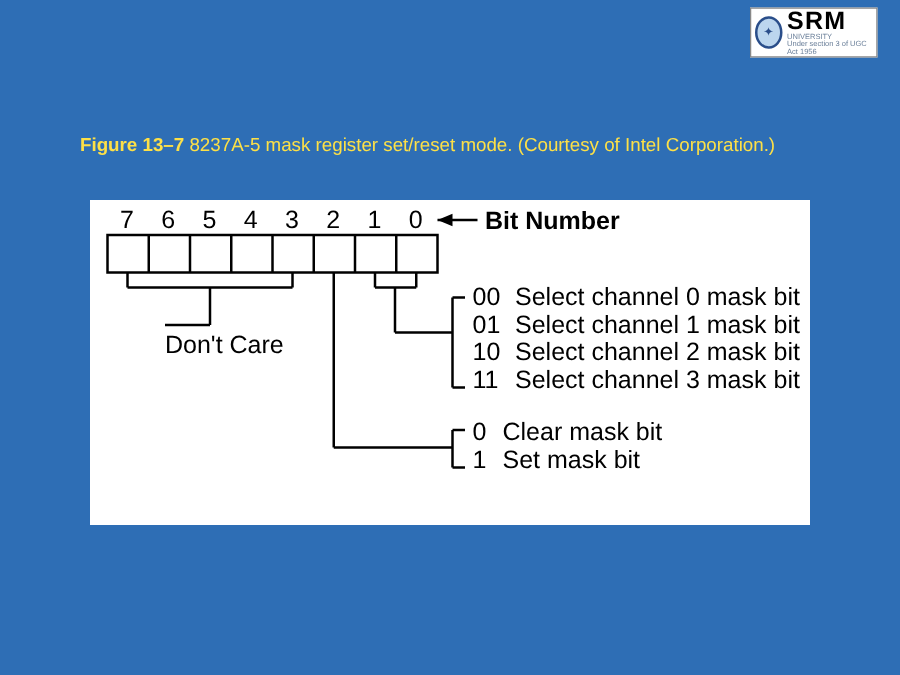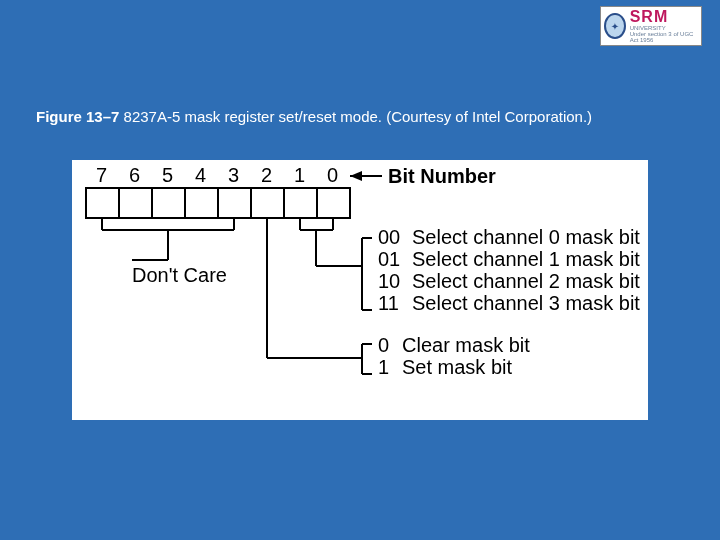--- a/index.html
+++ b/index.html
@@ -1,21 +1,21 @@
 <!DOCTYPE html>
 <html><head>
 <meta charset="utf-8">
 <style>
   html,body{margin:0;padding:0;width:720px;height:540px;background:#2e6eb5;font-family:Arial,Helvetica,sans-serif}
   .logo{position:absolute;top:6px;right:18px;width:100px;height:38px;background:#fff;border:1px solid #888;display:flex;align-items:center}
   .logo-circle{width:22px;height:22px;border-radius:50%;background:#bcd6ee;border:2px solid #2a4e8a;margin:0 4px 0 3px;display:flex;align-items:center;justify-content:center;font-size:10px;color:#2a4e8a}
   .logo-text{display:flex;flex-direction:column;line-height:1}
-  .logo-main{font-weight:800;color:#be185d;font-size:16px;letter-spacing:1px}
+  .logo-main{font-weight:800;color:#000000;font-size:20px;letter-spacing:1px}
   .logo-sub{font-size:6px;color:#6a7f99}
-  .caption{position:absolute;top:108px;left:36px;right:48px;color:#ffffff;font-size:15px}
+  .caption{position:absolute;top:108px;left:64px;right:48px;color:#fde047;font-size:15px}
   .caption .fignum{font-weight:800}
   .diagram{position:absolute;top:160px;left:72px;width:576px;height:260px;background:#fff}
   svg{display:block}
   .bitnum{font-family:Arial,Helvetica,sans-serif;font-size:20px;fill:#000}
   .lbl{font-family:Arial,Helvetica,sans-serif;font-size:20px;fill:#000}
   .lblbold{font-family:Arial,Helvetica,sans-serif;font-size:20px;font-weight:700;fill:#000}
   .boxline{stroke:#000;stroke-width:2;fill:#fff}
 </style>
 </head>
 <body>

